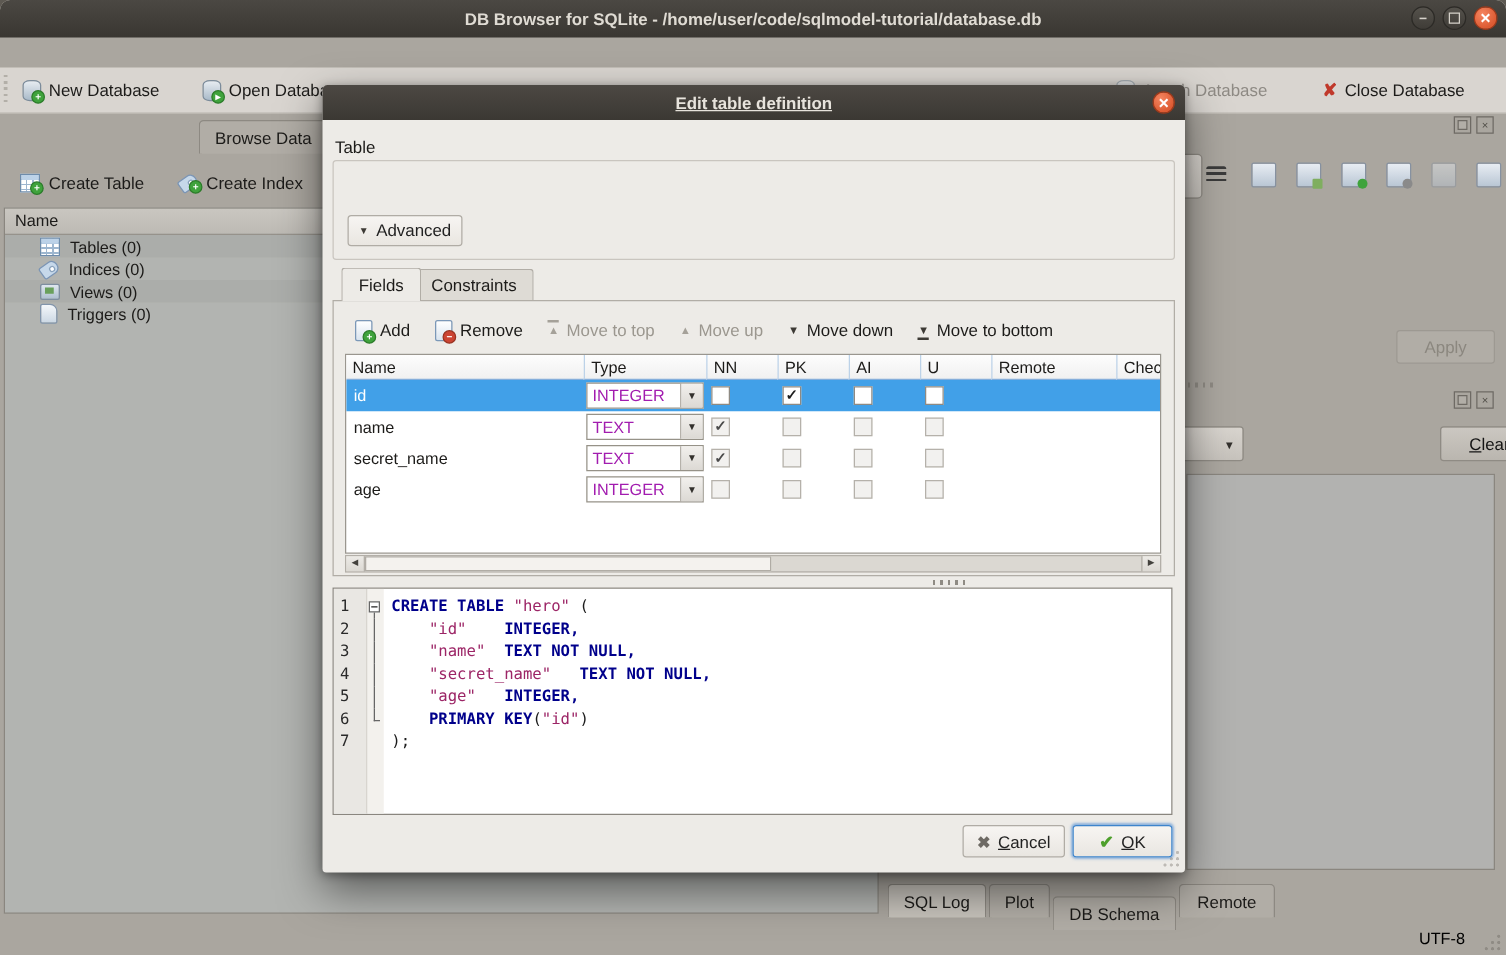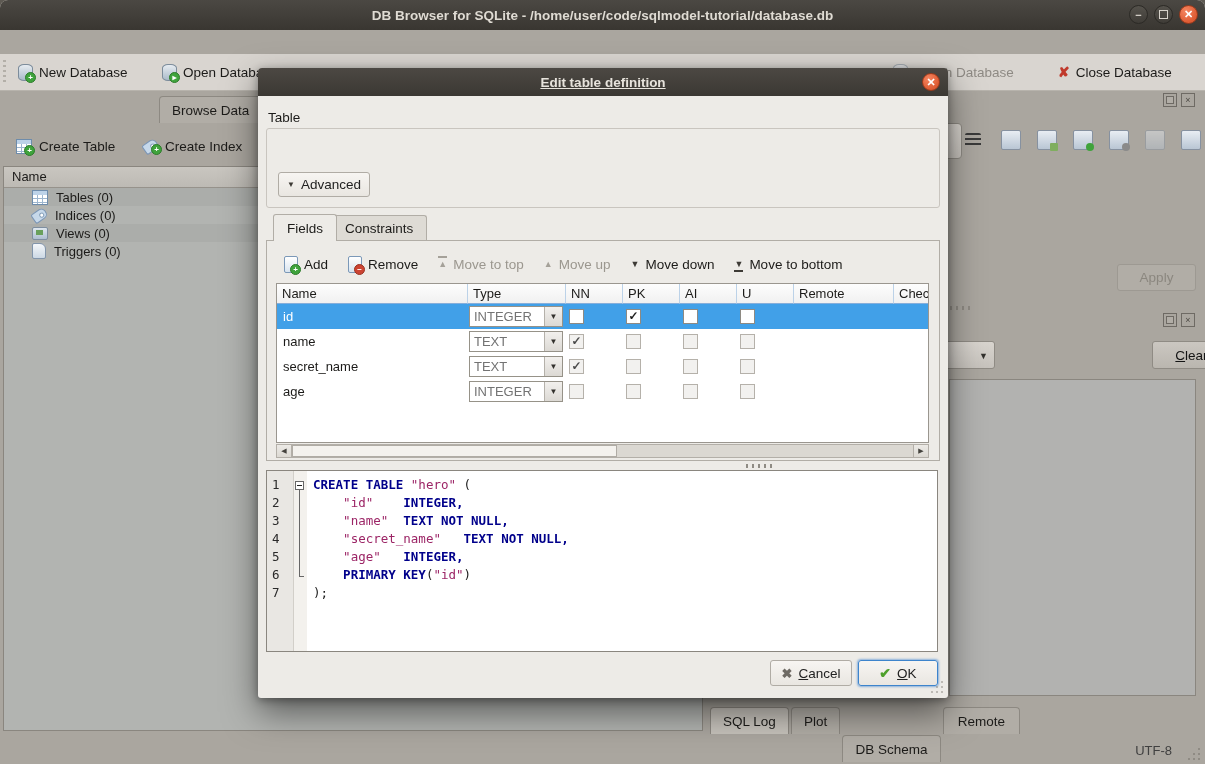--- a/index.html
+++ b/index.html
@@ -84,21 +84,21 @@
     background:repeating-linear-gradient(90deg,#8f8b84 0 2px,transparent 2px 6px);}
   .resize-grip{position:absolute;right:3px;bottom:3px;width:15px;height:15px;
     background:
      radial-gradient(circle at 2px 13px,#8f8b84 1px,transparent 1.5px),
      radial-gradient(circle at 7px 13px,#8f8b84 1px,transparent 1.5px),
      radial-gradient(circle at 12px 13px,#8f8b84 1px,transparent 1.5px),
      radial-gradient(circle at 7px 8px,#8f8b84 1px,transparent 1.5px),
      radial-gradient(circle at 12px 8px,#8f8b84 1px,transparent 1.5px),
      radial-gradient(circle at 12px 3px,#8f8b84 1px,transparent 1.5px);}
   .statusbar{position:absolute;left:0;bottom:0;width:100%;height:29px;}
-  .status-enc{position:absolute;right:33px;top:8px;color:#404040;font-size:13px;}
+  .status-enc{position:absolute;right:33px;top:8px;color:#000000;font-size:13px;}
   
   .dialog{position:absolute;left:258px;top:68px;width:690px;height:630px;background:#edebe7;
     border-radius:4px 4px 3px 3px;box-shadow:0 14px 34px rgba(0,0,0,.5), 0 2px 8px rgba(0,0,0,.35);z-index:10;}
   .dlg-titlebar{position:absolute;left:0;top:0;width:100%;height:28px;border-radius:4px 4px 0 0;
     background:linear-gradient(#4c4843,#3b3833);display:flex;align-items:center;justify-content:center;
     color:#e7e3dc;font-weight:bold;font-size:13.5px;text-decoration:underline;}
   .dlg-close{position:absolute;right:8px;top:5px;width:18px;height:18px;border-radius:50%;
     background:radial-gradient(circle at 35% 30%,#f58560,#dd5b33 70%);border:1px solid #9c3a1c;
     color:#fff;font-size:11px;font-weight:bold;display:flex;align-items:center;justify-content:center;box-sizing:border-box;}
   .dlg-label{position:absolute;font-size:13.5px;}
@@ -121,21 +121,21 @@
   .fgrid{position:absolute;border:1px solid #9a968f;background:#fff;box-sizing:border-box;overflow:hidden;}
   .ghead{display:grid;grid-template-columns:190px 98px 57px 57px 57px 57px 100px 1fr;height:20px;
     background:linear-gradient(#fdfdfd,#f0f0f0);}
   .gh{border-left:1px solid #bcd2e8;border-bottom:1px solid #85aedb;line-height:19px;padding-left:5px;
     font-size:13px;white-space:nowrap;overflow:hidden;box-sizing:border-box;}
   .gh:first-child{border-left:none;}
   .grow{display:grid;grid-template-columns:190px 98px 57px 57px 57px 57px 100px 1fr;height:25px;align-items:center;}
   .grow.sel{background:#41a0e8;color:#fff;}
   .gcell{padding-left:6px;font-size:13px;white-space:nowrap;overflow:hidden;}
   .combo{margin:0 2px;height:21px;background:#fff;border:1px solid #969288;display:flex;box-sizing:border-box;}
-  .combo-text{flex:1;font-size:13px;line-height:19px;padding-left:4px;color:#737373;white-space:nowrap;overflow:hidden;}
+  .combo-text{flex:1;font-size:13px;line-height:19px;padding-left:4px;color:#a21caf;white-space:nowrap;overflow:hidden;}
   .combo-arrow{width:17px;border-left:1px solid #b5b1aa;background:linear-gradient(#f2f0ed,#dcd9d4);
     display:flex;align-items:center;justify-content:center;font-size:8px;color:#33312d;}
   .cbcell{display:flex;align-items:center;padding-left:4px;}
   .cb{width:15px;height:15px;box-sizing:border-box;border:1px solid #8e8a83;background:#fff;
     font-size:12px;line-height:13px;text-align:center;color:#1d1d1d;font-weight:bold;}
   .grow.dim .cb{background:#f2f1ef;border-color:#b5b1aa;color:#4a4a4a;}
   
   .hsb{position:absolute;height:14px;display:flex;border:1px solid #b3afa8;box-sizing:border-box;background:#dbd8d2;}
   .hsb-btn{width:14px;background:linear-gradient(#eceae6,#dcd9d3);border-right:1px solid #b3afa8;
     font-size:7px;line-height:12px;text-align:center;color:#44423d;}
@@ -283,21 +283,21 @@
     <span class="arr">▼</span>
   </div>
   <div class="btn graybg" style="left:1117px;top:341px;width:79px;height:28px;margin-left:35px;">
     <span class="uline">Clear</span>
   </div>
   <div class="panel" style="left:949px;top:379px;width:247px;height:317px;background:#b2b2b0;"></div>
 
   <div id="bottom-tabs">
       <div class="tab active" style="left: 710px; top: 707px; width: 79px; padding: 0px;">SQL Log</div>
       <div class="tab" style="left: 791px; top: 707px; width: 49px; padding: 12px;">Plot</div>
-      <div class="tab" style="left: 842px; top: 735px; width: 99px; padding: 0px;">DB Schema</div>
+      <div class="tab" style="left: 842px; top: 717px; width: 99px; padding: 0px;">DB Schema</div>
       <div class="tab" style="left: 943px; top: 707px; width: 77px; padding: 0px;">Remote</div>
     </div>
 
   <div class="statusbar">
     <span class="status-enc">UTF-8</span>
     <span class="resize-grip"></span>
   </div>
 
   <div class="dialog">
     <div class="dlg-titlebar">

